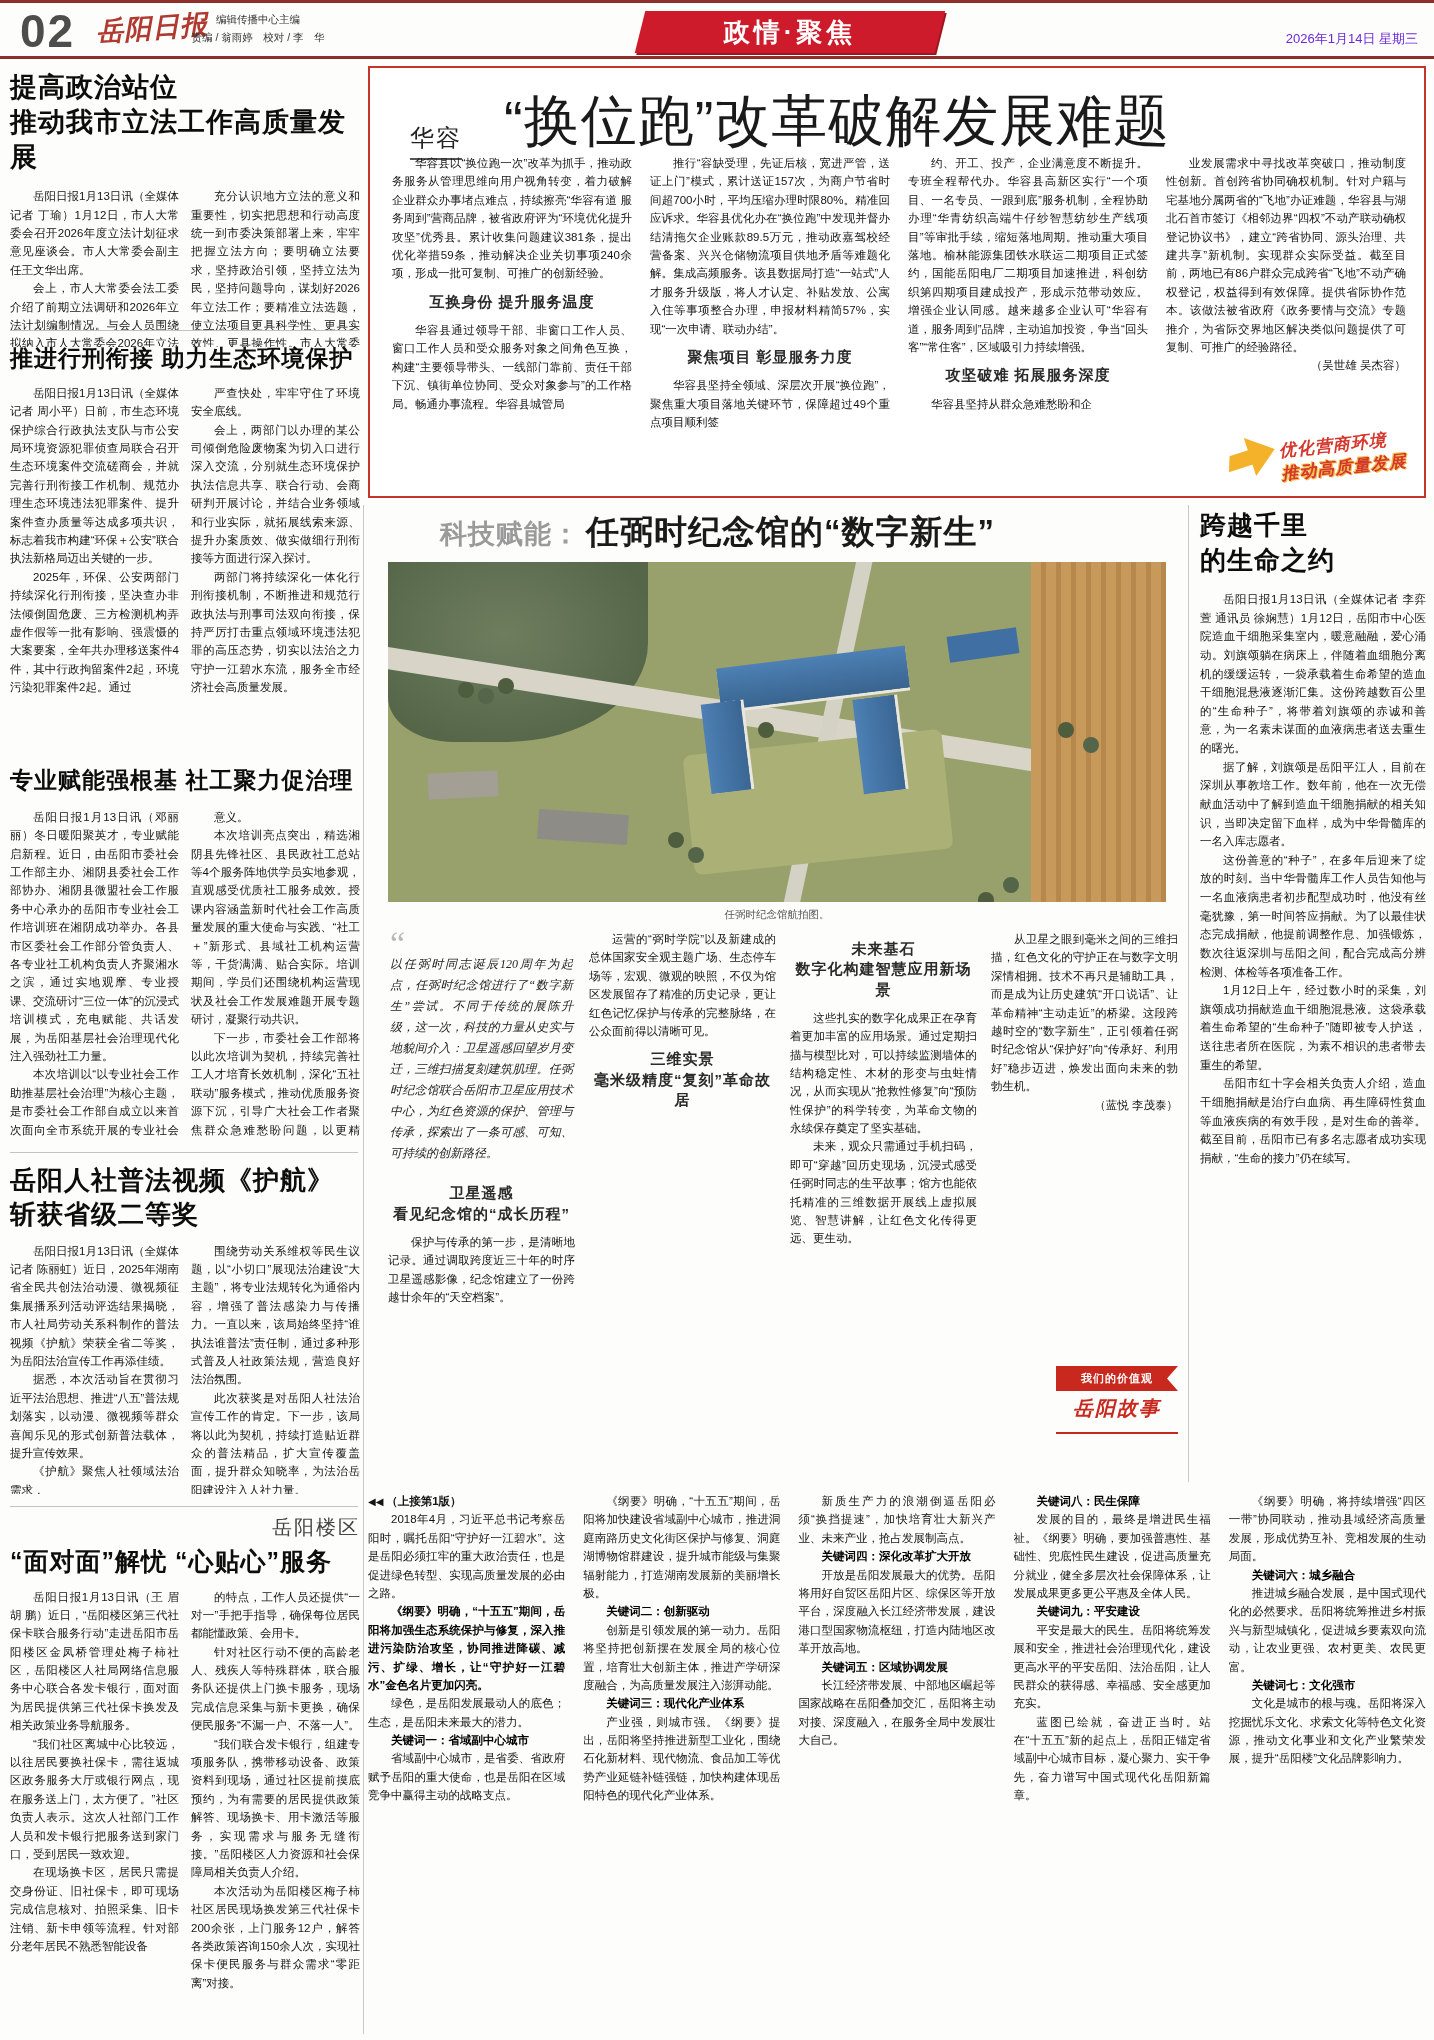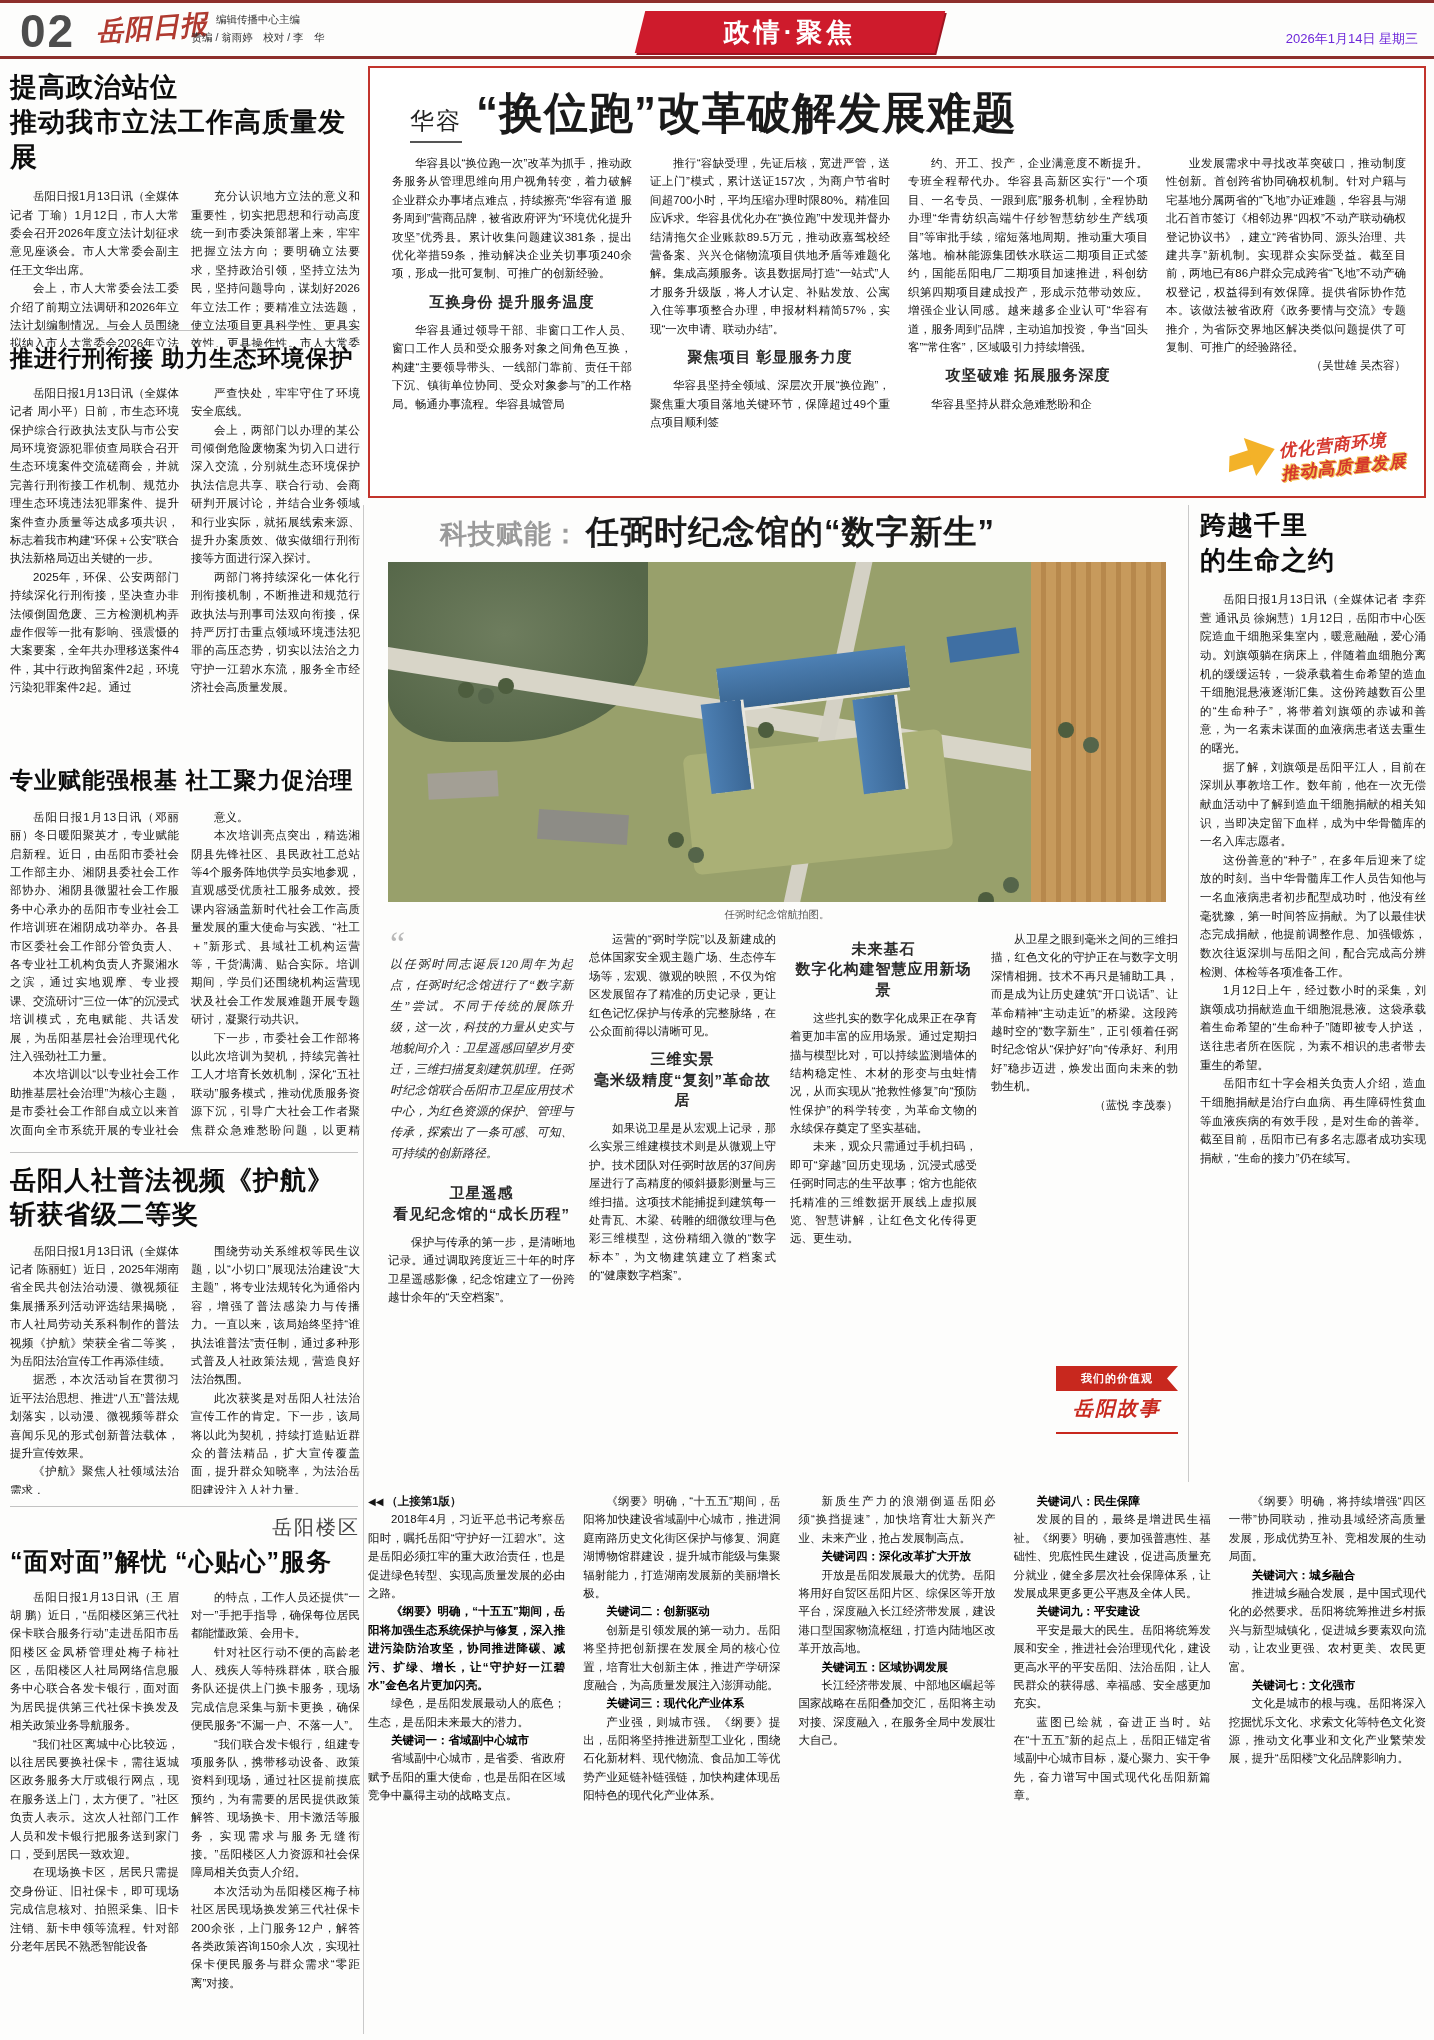--- a/index.html
+++ b/index.html
@@ -31,21 +31,21 @@
   .vline{position:absolute;width:1px;background:#c9c9c9;}
   .hline{position:absolute;height:1px;background:#c2c2c2;}
   
   .leftart{left:10px;width:350px;}
   .leftart h2{font-size:26px;line-height:1.3;letter-spacing:1px;}
   .kicker{font-size:20px;color:#444;letter-spacing:2px;margin-bottom:4px;text-align:right;}
   
   .boxed{left:368px;top:66px;width:1058px;height:432px;border:2px solid #c2342c;background:#fff;box-sizing:border-box;}
   .boxed-head{position:absolute;left:40px;top:16px;width:980px;display:flex;align-items:flex-end;gap:14px;}
   .boxed-kicker{font-size:24px;color:#222;border-bottom:2px solid #555;padding-bottom:4px;letter-spacing:2px;}
-  .boxed-title{font-size:44px;font-weight:700;letter-spacing:1px;}
+  .boxed-title{font-size:56px;font-weight:400;letter-spacing:1px;margin-left:28px;}
   .boxed-cols{position:absolute;left:22px;top:86px;width:1014px;height:326px;}
   .gold-badge{position:absolute;right:18px;bottom:10px;display:flex;align-items:center;gap:4px;}
   .gb-arrow{width:52px;height:58px;position:relative;transform:rotate(-18deg);}
   .gb-arrow::before{content:"";position:absolute;left:4px;top:22px;width:26px;height:15px;background:#f3b229;transform:skewX(-20deg);}
   .gb-arrow::after{content:"";position:absolute;right:0;top:9px;border-left:26px solid #f3b229;
       border-top:20px solid transparent;border-bottom:20px solid transparent;}
   .gb-text{transform:rotate(-6deg);}
   .gb-text div{font-weight:900;font-style:italic;font-size:17px;color:#d5372d;line-height:1.35;letter-spacing:1px;}
   .gb-text div:nth-child(2){text-shadow:1px 1px 0 #f3c14d,-1px -1px 0 #f3c14d;}
   
@@ -247,21 +247,20 @@
     <div class="col">
         <div class="introbox">以任弼时同志诞辰120周年为起点，任弼时纪念馆进行了“数字新生”尝试。不同于传统的展陈升级，这一次，科技的力量从史实与地貌间介入：卫星遥感回望岁月变迁，三维扫描复刻建筑肌理。任弼时纪念馆联合岳阳市卫星应用技术中心，为红色资源的保护、管理与传承，探索出了一条可感、可知、可持续的创新路径。</div>
         <h4 class="sub">卫星遥感
 看见纪念馆的“成长历程”</h4>
         <p>保护与传承的第一步，是清晰地记录。通过调取跨度近三十年的时序卫星遥感影像，纪念馆建立了一份跨越廿余年的“天空档案”。</p>
       </div>
     <div class="col">
         <p>运营的“弼时学院”以及新建成的总体国家安全观主题广场、生态停车场等，宏观、微观的映照，不仅为馆区发展留存了精准的历史记录，更让红色记忆保护与传承的完整脉络，在公众面前得以清晰可见。</p>
         <h4 class="sub">三维实景
 毫米级精度“复刻”革命故居</h4>
-        <p>如果说卫星是从宏观上记录，那么实景三维建模技术则是从微观上守护。技术团队对任弼时故居的37间房屋进行了高精度的倾斜摄影测量与三维扫描。这项技术能捕捉到建筑每一处青瓦、木梁、砖雕的细微纹理与色彩三维模型，这份精细入微的“数字标本”，为文物建筑建立了档案式的“健康数字档案”。</p>
       </div>
     <div class="col">
         <h4 class="sub">未来基石
 数字化构建智慧应用新场景</h4>
         <p>这些扎实的数字化成果正在孕育着更加丰富的应用场景。通过定期扫描与模型比对，可以持续监测墙体的结构稳定性、木材的形变与虫蛀情况，从而实现从“抢救性修复”向“预防性保护”的科学转变，为革命文物的永续保存奠定了坚实基础。</p>
         <p>未来，观众只需通过手机扫码，即可“穿越”回历史现场，沉浸式感受任弼时同志的生平故事；馆方也能依托精准的三维数据开展线上虚拟展览、智慧讲解，让红色文化传得更远、更生动。</p>
       </div>
     <div class="col">
         <p>从卫星之眼到毫米之间的三维扫描，红色文化的守护正在与数字文明深情相拥。技术不再只是辅助工具，而是成为让历史建筑“开口说话”、让革命精神“主动走近”的桥梁。这段跨越时空的“数字新生”，正引领着任弼时纪念馆从“保护好”向“传承好、利用好”稳步迈进，焕发出面向未来的勃勃生机。</p>
         <p class="byline">（蓝悦 李茂泰）</p>

